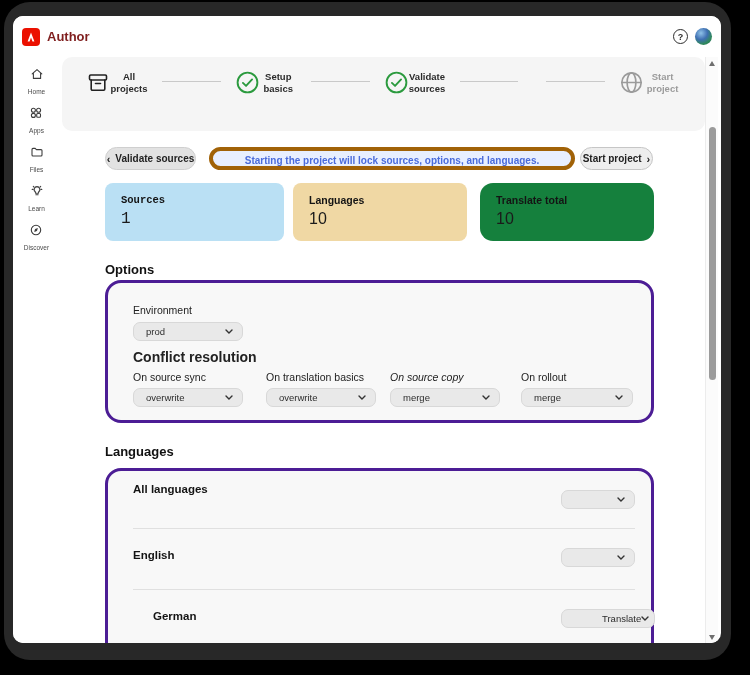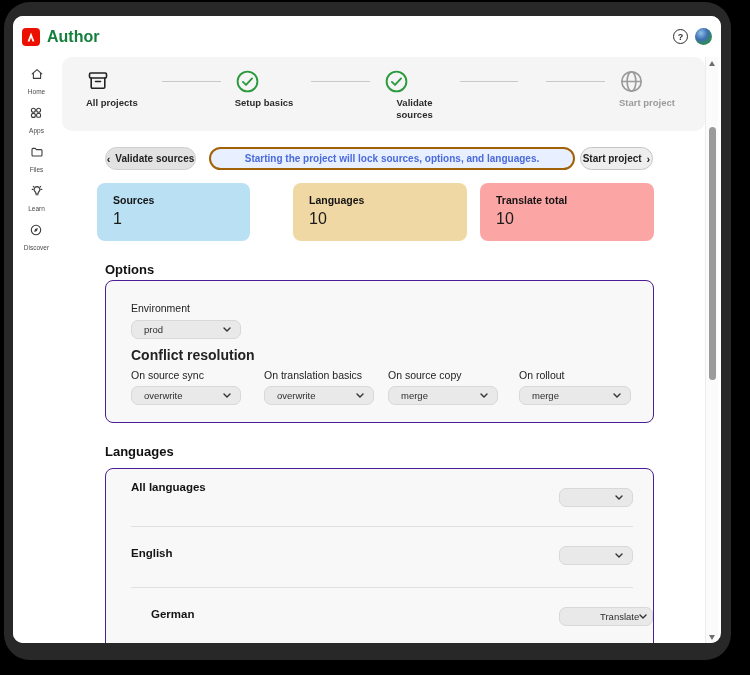--- a/index.html
+++ b/index.html
@@ -8,68 +8,68 @@
   .frame { position:absolute; left:4px; top:2px; width:727px; height:658px;
            background:#282828; border-radius:26px; box-shadow:0 10px 22px rgba(0,0,0,.7); }
   .content { position:absolute; left:9px; top:14px; width:708px; height:627px;
              background:#fff; border-radius:10px; overflow:hidden; }
 
   
   .topbar { position:absolute; left:0; top:0; width:708px; height:41px; background:#fff;
             display:flex; align-items:center; }
   .logo { width:18px; height:18px; background:#EB1000; border-radius:4px; margin-left:9px;
           display:flex; align-items:center; justify-content:center; }
-  .apptitle { margin-left:7px; font-size:16px; font-weight:bold; color:#15803d; }
+  .apptitle { margin-left:7px; font-size:13px; font-weight:bold; color:#7f1d1d; }
   .topbar-right { margin-left:auto; display:flex; align-items:center; gap:7px; margin-right:9px; }
   .help { width:15px; height:15px; border:1.3px solid #2e2e2e; border-radius:50%;
           font-size:9px; font-weight:bold; color:#2e2e2e; display:flex; align-items:center; justify-content:center; }
   .avatar { width:17px; height:17px; border-radius:50%;
             background:radial-gradient(circle at 35% 30%, #8fc2e8 0%, #3f6fb2 40%, #2f8a57 70%, #1d4e7c 100%); }
 
   
   .sidebar { position:absolute; left:0; top:41px; width:47px; bottom:0; background:#fff;
              display:flex; flex-direction:column; align-items:center; padding-top:10px; }
   .nav-item { display:flex; flex-direction:column; align-items:center; margin-bottom:11px; cursor:pointer; }
   .nav-item svg { stroke:#3d3d3d; fill:none; stroke-width:1.1; stroke-linecap:round; stroke-linejoin:round; }
   .nav-label { font-size:6.5px; color:#4a4a4a; margin-top:3px; }
 
   
   .stepper { position:absolute; left:49px; top:41px; width:643px; height:74px;
              background:#f5f5f5; border-radius:10px; display:flex; align-items:flex-start;
              padding:11px 24px 0 24px; }
-  .step { width:62px; display:flex; flex-direction:column; align-items:flex-start; cursor:pointer; }
+  .step { width:62px; display:flex; flex-direction:row; align-items:flex-end; cursor:pointer; }
   .step-icon { height:26px; display:flex; align-items:center; justify-content:center; }
   .step-label { margin-top:3px; font-size:9.5px; font-weight:bold; color:#2b2b2b; line-height:1.3; text-align:center; }
   .step.current .step-label { color:#4444CE; }
   .step.upcoming .step-label { color:#9B9B9B; }
   .connector { flex:1; height:1px; background:#c9c9c9; margin:13px 14px 0 14px; }
 
   
   .btn { position:absolute; height:23px; border-radius:12px; font-size:10px; font-weight:bold; color:#222;
          display:flex; align-items:center; justify-content:center; gap:5px; cursor:pointer; }
   .btn-back { left:92px; top:131px; width:91px; background:#e2e2e2; border:1px solid #cfcfcf; }
   .btn-next { left:567px; top:131px; width:73px; background:#eeeeee; border:1px solid #c6c6c6; }
   .chev { font-size:11px; font-weight:bold; }
   .banner { position:absolute; left:196px; top:131px; width:366px; height:23px; border-radius:12px;
-            background:#e8efff; border:2px solid #a16207; display:flex; align-items:center; justify-content:center;
+            background:#e8efff; border:4px solid #a16207; display:flex; align-items:flex-end; justify-content:center;
             font-size:10px; font-weight:bold; color:#4a6bdb; }
 
   
   .card { position:absolute; top:167px; height:58px; border-radius:8px; padding:11px 16px; }
-  .card-sources   { left:84px;  width:153px; }
+  .card-sources   { left:92px;  width:179px;font-family:Liberation Mono, monospace; }
   .card-languages { left:280px; width:174px; }
   .card-translate { left:467px; width:174px; }
   .card-label { font-size:10.5px; font-weight:bold; color:#141414; }
   .card-value { font-size:16px; color:#1b1b1b; margin-top:4px; }
 
   
   .section-heading { position:absolute; left:92px; font-size:13px; font-weight:bold; color:#111; }
   .h-options { top:246px; }
   .h-languages { top:428px; }
-  .panel { position:absolute; left:92px; width:549px; background:#f8f8f8; border:1px solid #4c1d95; border-radius:8px; }
+  .panel { position:absolute; left:92px; width:549px; background:#f8f8f8; border:3px solid #4c1d95; border-radius:16px; }
   .panel-options { top:264px; height:143px; }
   .panel-languages { top:452px; height:210px; }
 
   .field-label { position:absolute; font-size:10.5px; color:#222; }
   .bold-label { font-weight:bold; }
   .dropdown { position:absolute; height:19px; background:#e9e9e9; border:1px solid #d8d8d8; border-radius:7px;
               display:flex; align-items:center; padding:0 9px 0 12px; cursor:pointer; }
   .dropdown span { font-size:9.5px; color:#2d2d2d; flex:1; }
   .dropdown svg { flex:none; }
 
@@ -210,21 +210,21 @@
   </div>
 
   <div class="card card-sources" style="background: rgb(186, 224, 244);">
     <div class="card-label">Sources</div>
     <div class="card-value">1</div>
   </div>
   <div class="card card-languages" style="background: rgb(240, 216, 164);">
     <div class="card-label">Languages</div>
     <div class="card-value">10</div>
   </div>
-  <div class="card card-translate" style="background: #fca5a5;">
+  <div class="card card-translate" style="background: #15803d; border-radius: 13px;">
     <div class="card-label">Translate total</div>
     <div class="card-value">10</div>
   </div>
 
   <div class="section-heading h-options">Options</div>
   <div class="panel panel-options">
     <div class="field-label" style="left:25px; top:21px;">Environment</div>
     <div class="dropdown" style="left:25px; top:39px; width:110px;">
       <span>prod</span>
       <svg width="8" height="5" viewBox="0 0 8 5" fill="none" stroke="#333" stroke-width="1.4" stroke-linecap="round">
@@ -242,21 +242,21 @@
     </div>
 
     <div class="field-label" style="left:158px; top:88px;">On translation basics</div>
     <div class="dropdown" style="left:158px; top:105px; width:110px;">
       <span>overwrite</span>
       <svg width="8" height="5" viewBox="0 0 8 5" fill="none" stroke="#333" stroke-width="1.4" stroke-linecap="round">
             <path d="M1 1 L4 4 L7 1"></path>
           </svg>
     </div>
 
-    <div class="field-label" style="left:282px; top:88px;">On source copy</div>
+    <div class="field-label" style="left:282px; top:88px;font-style:italic;">On source copy</div>
     <div class="dropdown" style="left:282px; top:105px; width:110px;">
       <span>merge</span>
       <svg width="8" height="5" viewBox="0 0 8 5" fill="none" stroke="#333" stroke-width="1.4" stroke-linecap="round">
             <path d="M1 1 L4 4 L7 1"></path>
           </svg>
     </div>
 
     <div class="field-label" style="left:413px; top:88px;">On rollout</div>
     <div class="dropdown" style="left:413px; top:105px; width:112px;">
       <span>merge</span>

